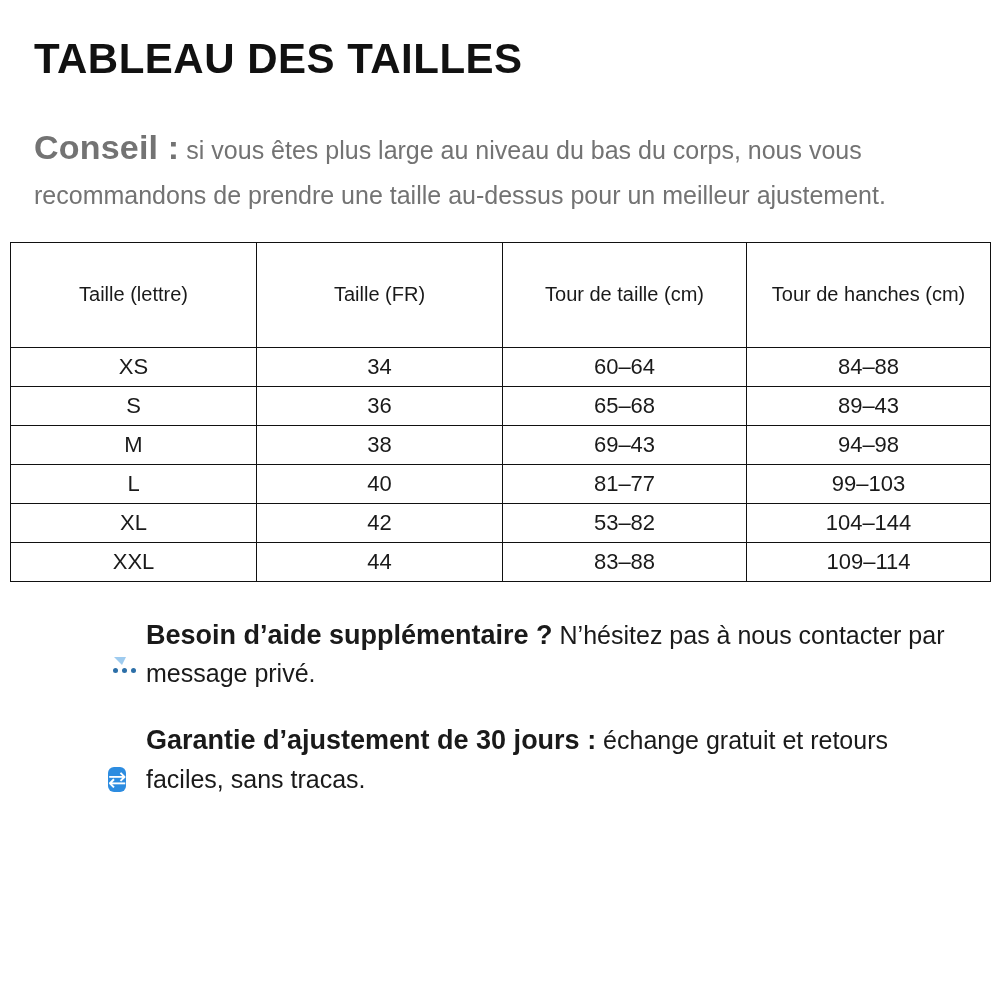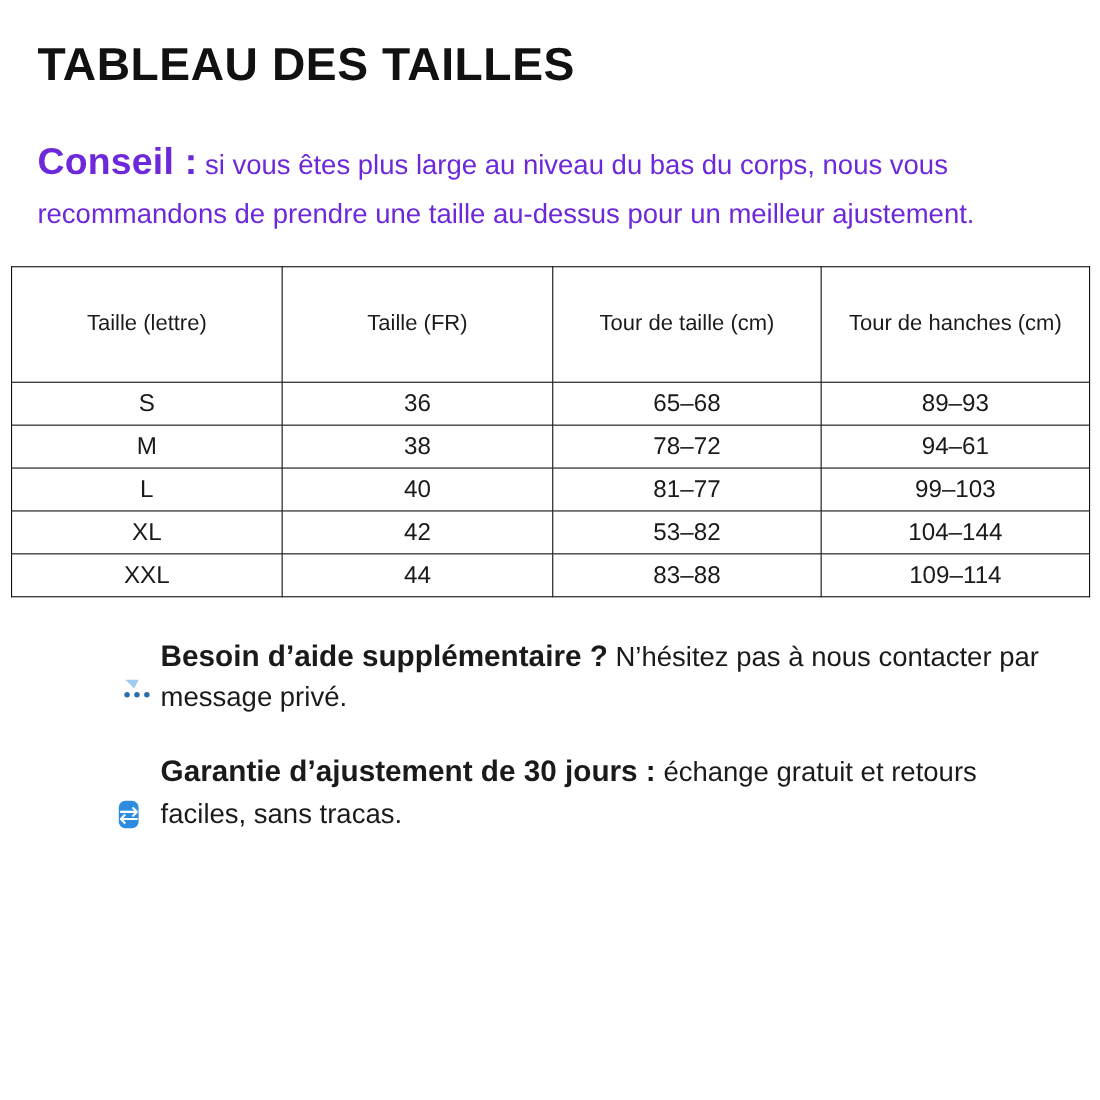--- a/index.html
+++ b/index.html
@@ -26,21 +26,21 @@
     font-weight: bold;
     letter-spacing: 0.5px;
     margin: 0 0 0 34px;
     line-height: 1.2;
     color: #111111;
   }
   .advice-block {
     margin: 36px 34px 0 34px;
     font-size: 25px;
     line-height: 1.62;
-    color: #6d28d9;
+    color: #737373;
   }
   .advice-lead {
     font-size: 34px;
     font-weight: bold;
     letter-spacing: 0.2px;
   }
   .advice-text {
     font-size: 25px;
   }
   table.size-table {
@@ -164,30 +164,36 @@
     <thead>
       <tr>
         <th>Taille (lettre)</th>
         <th>Taille (FR)</th>
         <th>Tour de taille (cm)</th>
         <th>Tour de hanches (cm)</th>
       </tr>
     </thead>
     <tbody>
       <tr>
+        <td>XS</td>
+        <td>34</td>
+        <td>60–64</td>
+        <td>84–88</td>
+      </tr>
+      <tr>
         <td>S</td>
         <td>36</td>
         <td>65–68</td>
-        <td>89–93</td>
+        <td>89–43</td>
       </tr>
       <tr>
         <td>M</td>
         <td>38</td>
-        <td>78–72</td>
-        <td>94–61</td>
+        <td>69–43</td>
+        <td>94–98</td>
       </tr>
       <tr>
         <td>L</td>
         <td>40</td>
         <td>81–77</td>
         <td>99–103</td>
       </tr>
       <tr>
         <td>XL</td>
         <td>42</td>

